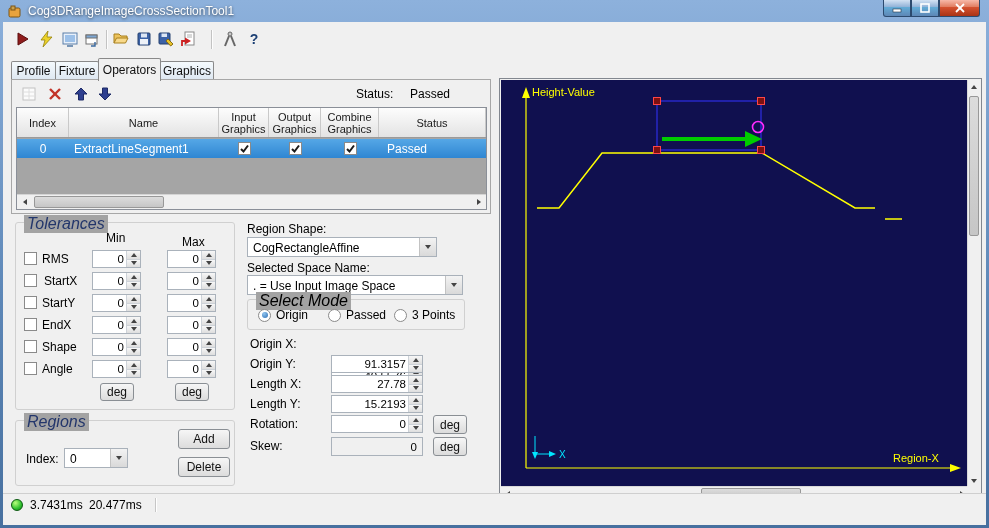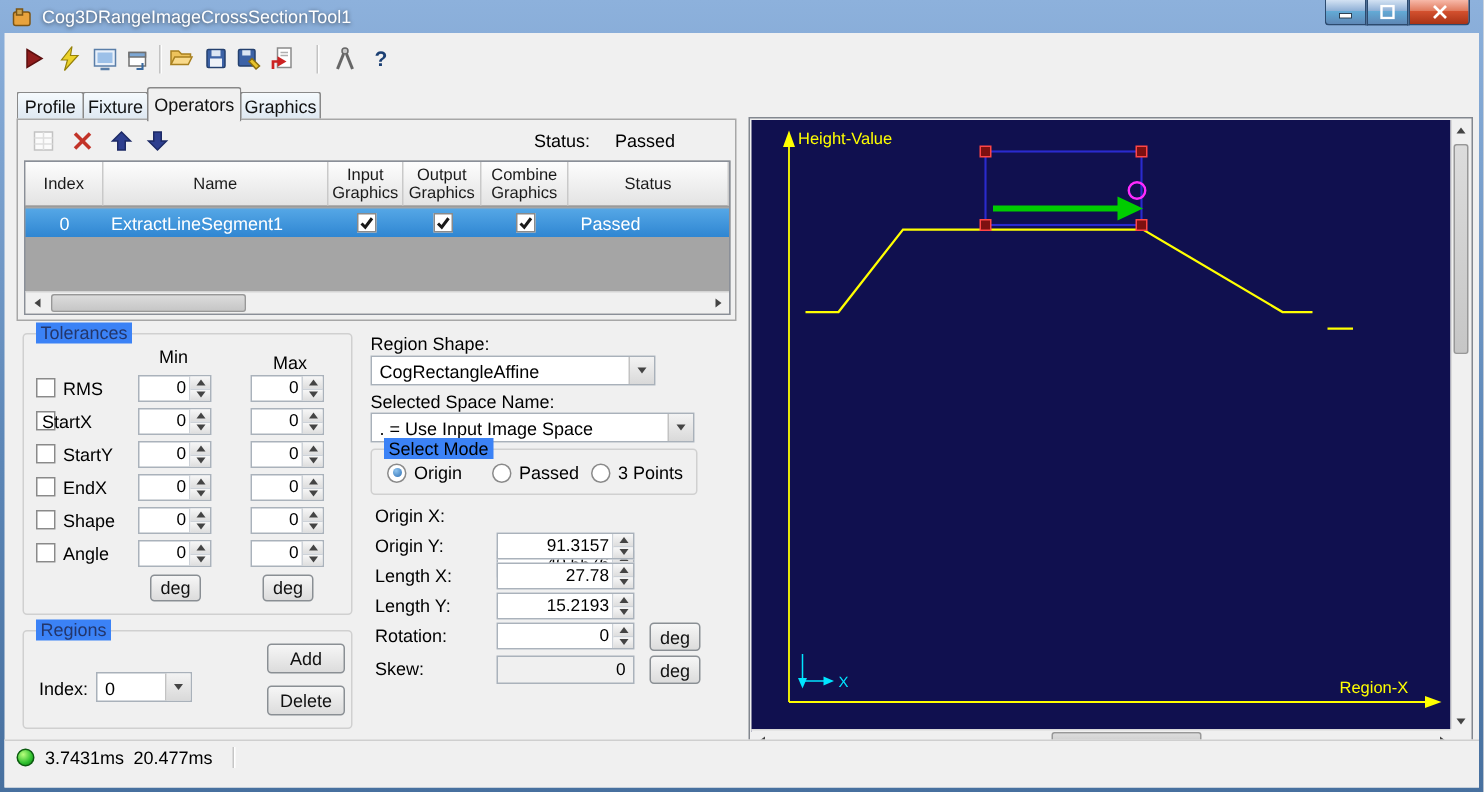--- a/index.html
+++ b/index.html
@@ -41,21 +41,21 @@
   .oprow { position:absolute; top:31px; left:0; right:0; height:19px; display:flex;
     background:linear-gradient(#55a7e6,#2f86d2); color:#fff; font-size:12px; }
   .oprow .col { display:flex; align-items:center; }
   .cb { width:13px; height:13px; background:#fff; border:1px solid #8a8a8a; display:flex; align-items:center; justify-content:center; }
 
   .sb { position:absolute; background:#f0f0f0; }
   .sb-thumb { position:absolute; background:linear-gradient(#dcdcdc,#c6c6c6); border:1px solid #989898; border-radius:2px; }
   .sb-btn { position:absolute; display:flex; align-items:center; justify-content:center; }
 
   .gbox { position:absolute; border:1px solid #d0d0d0; border-radius:3px; }
-  .gtitle { position:absolute; top:-8px; left:8px; background:#3b82f6; padding:0 3px; font-size:12px; color:#23366b; white-space:nowrap; }
+  .gtitle { position:absolute; top:-8px; left:8px; background:#a3a3a3; padding:0 3px; font-size:16px; color:#23366b; white-space:nowrap;font-style:italic; }
 
   .spin { position:absolute; height:18px; border:1px solid #aab2bb; background:#fff; }
   .spin-val { position:absolute; left:2px; right:16px; top:2px; text-align:right; font-size:11.5px; color:#000; }
   .spin-btns { position:absolute; right:0; top:0; bottom:0; width:14px; display:flex; flex-direction:column; border-left:1px solid #cdd2d8; }
   .sbu,.sbd { flex:1; background:linear-gradient(#f7f7f7,#dedede); display:flex; align-items:center; justify-content:center; }
   .sbu { border-bottom:1px solid #cdd2d8; }
 
   .btn { position:absolute; border:1px solid #8a8f94; border-radius:3px;
     background:linear-gradient(#f6f6f6,#dcdcdc); font-size:12px; color:#111;
     display:flex; align-items:center; justify-content:center; }
@@ -298,21 +298,21 @@
             <span class="sbu">
               <i class="tri-up"></i>
             </span>
             <span class="sbd">
               <i class="tri-down"></i>
             </span>
           </span>
         </div>
 
       <span class="cb" style="position:absolute; left:8px; top:51px;"></span>
-      <span class="lbl" style="left:12px; top:51px;text-align:center;">StartX</span>
+      <span class="lbl" style="left:28px; top:51px;text-align:center;">StartX</span>
       <div class="spin" style="left:76px; top:49px; width:49px;">
           <span class="spin-val">0</span>
           <span class="spin-btns">
             <span class="sbu">
               <i class="tri-up"></i>
             </span>
             <span class="sbd">
               <i class="tri-down"></i>
             </span>
           </span>

